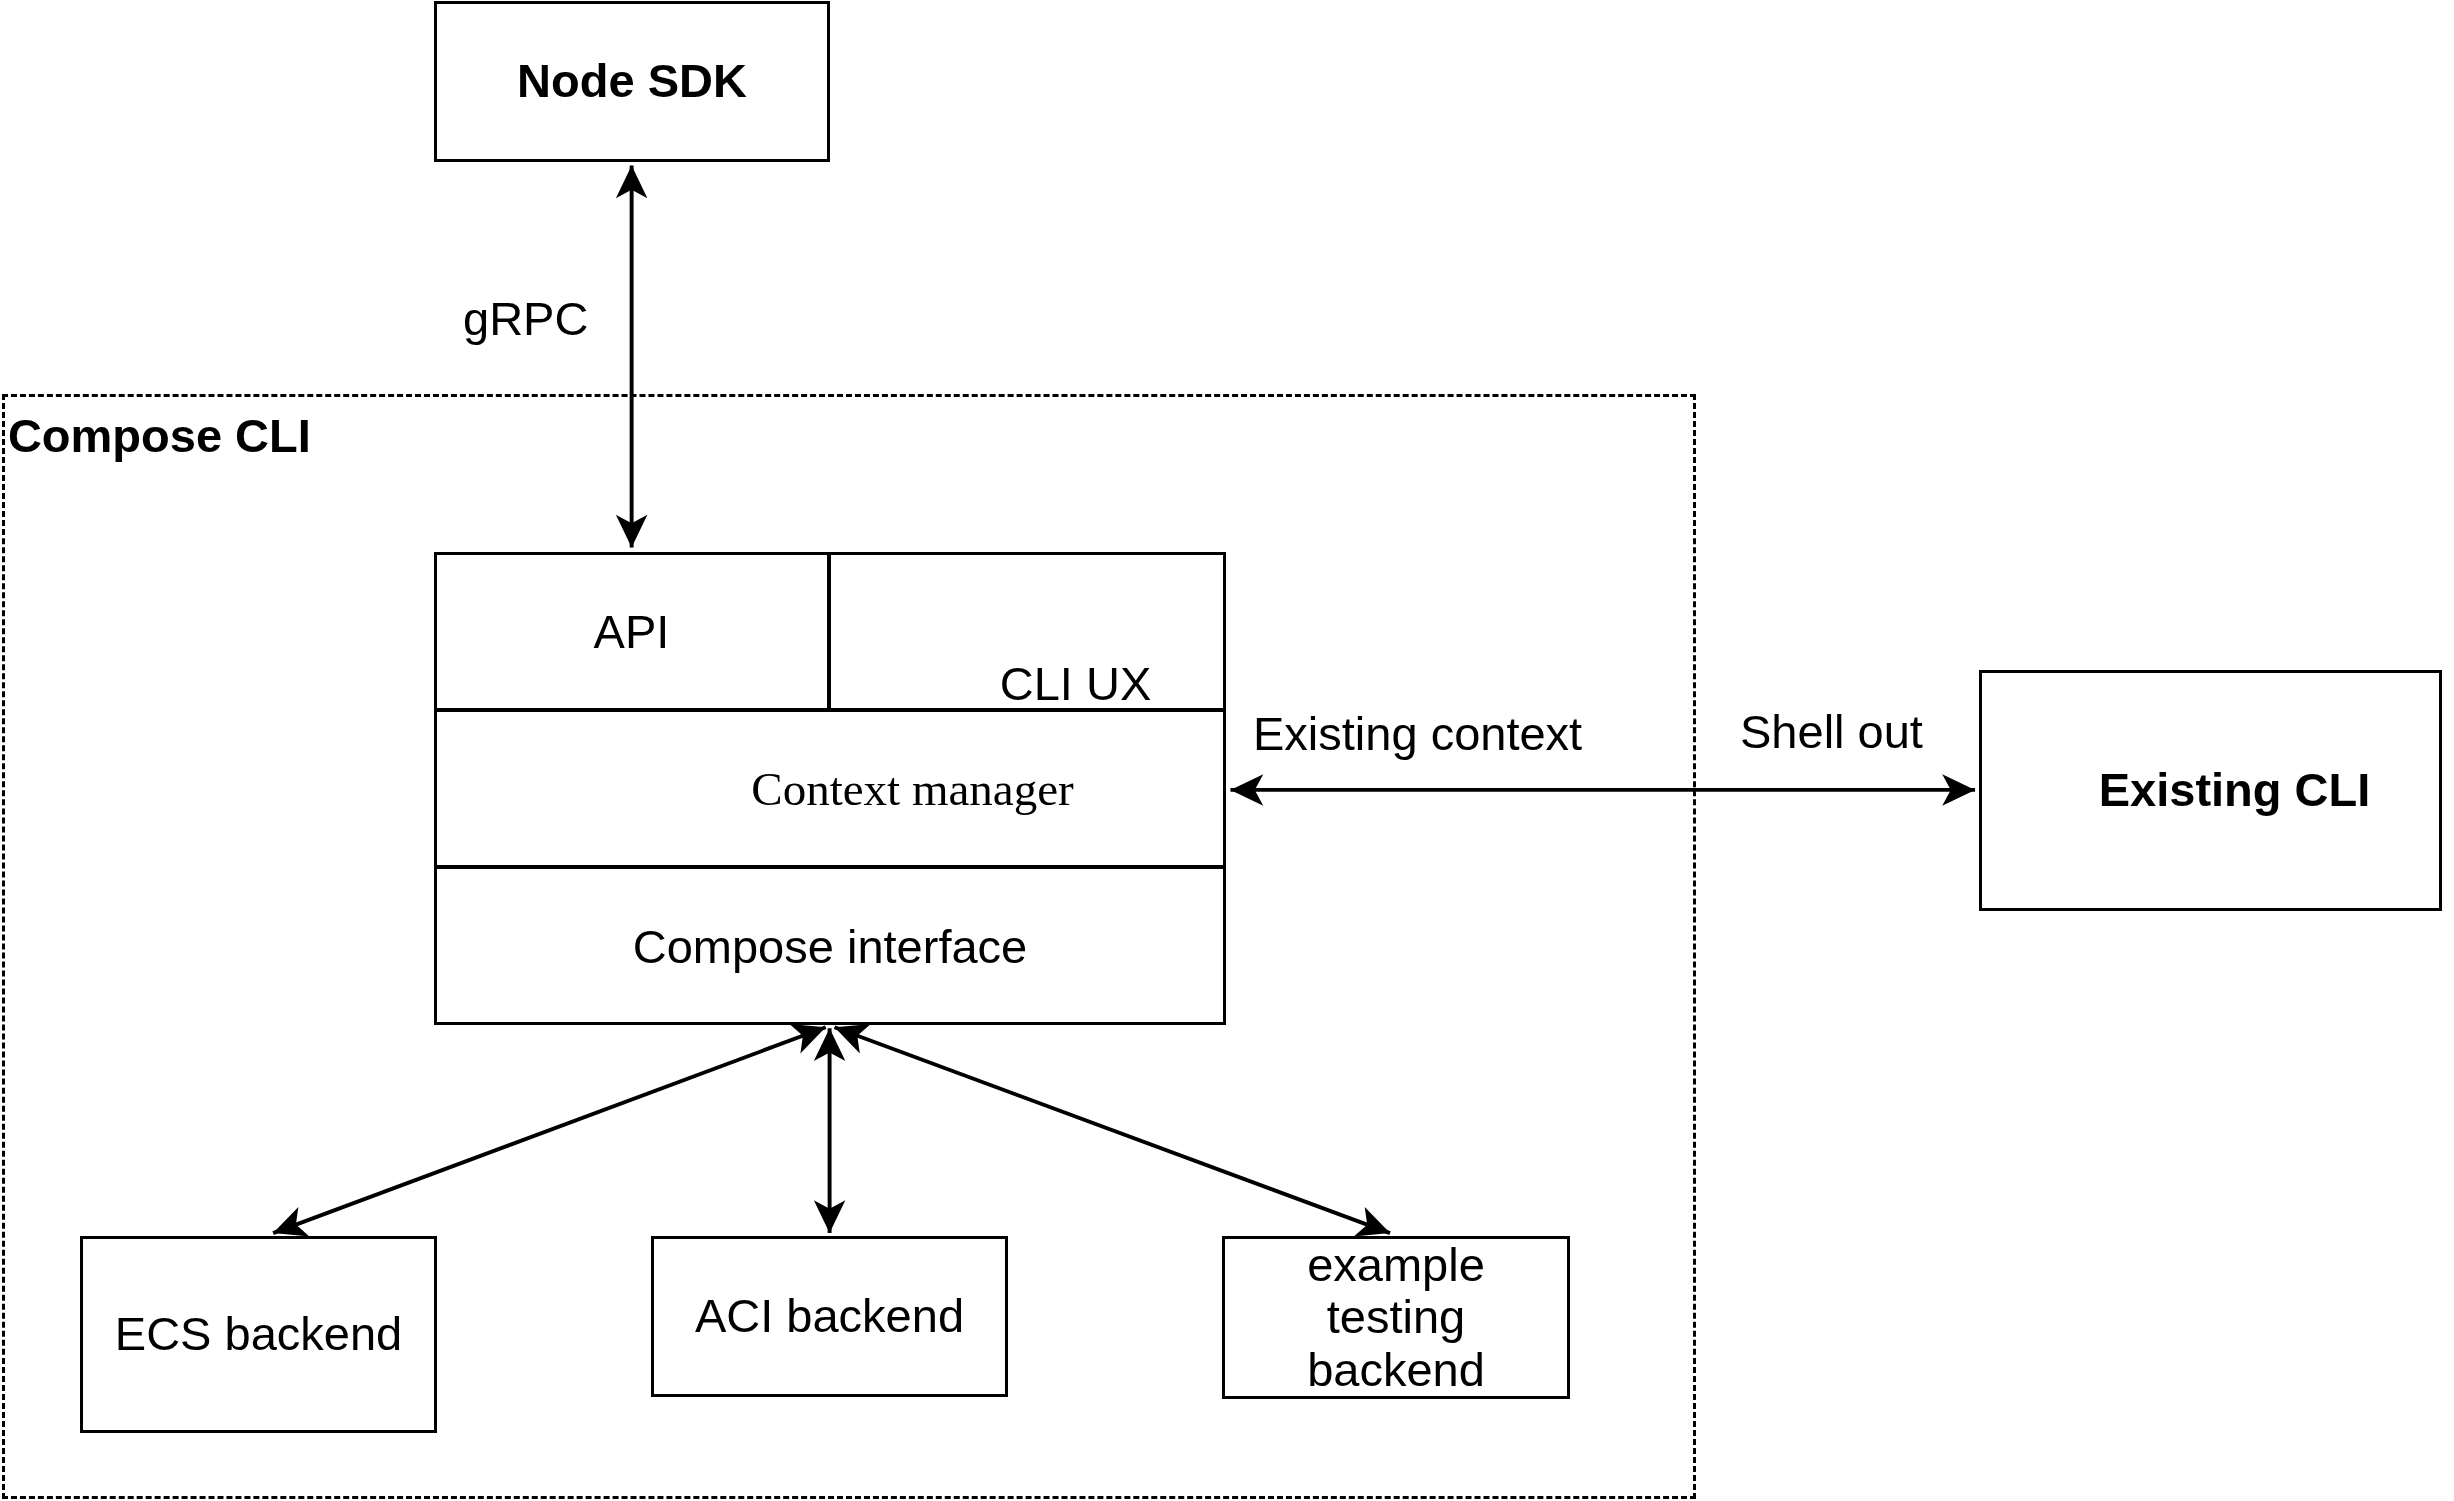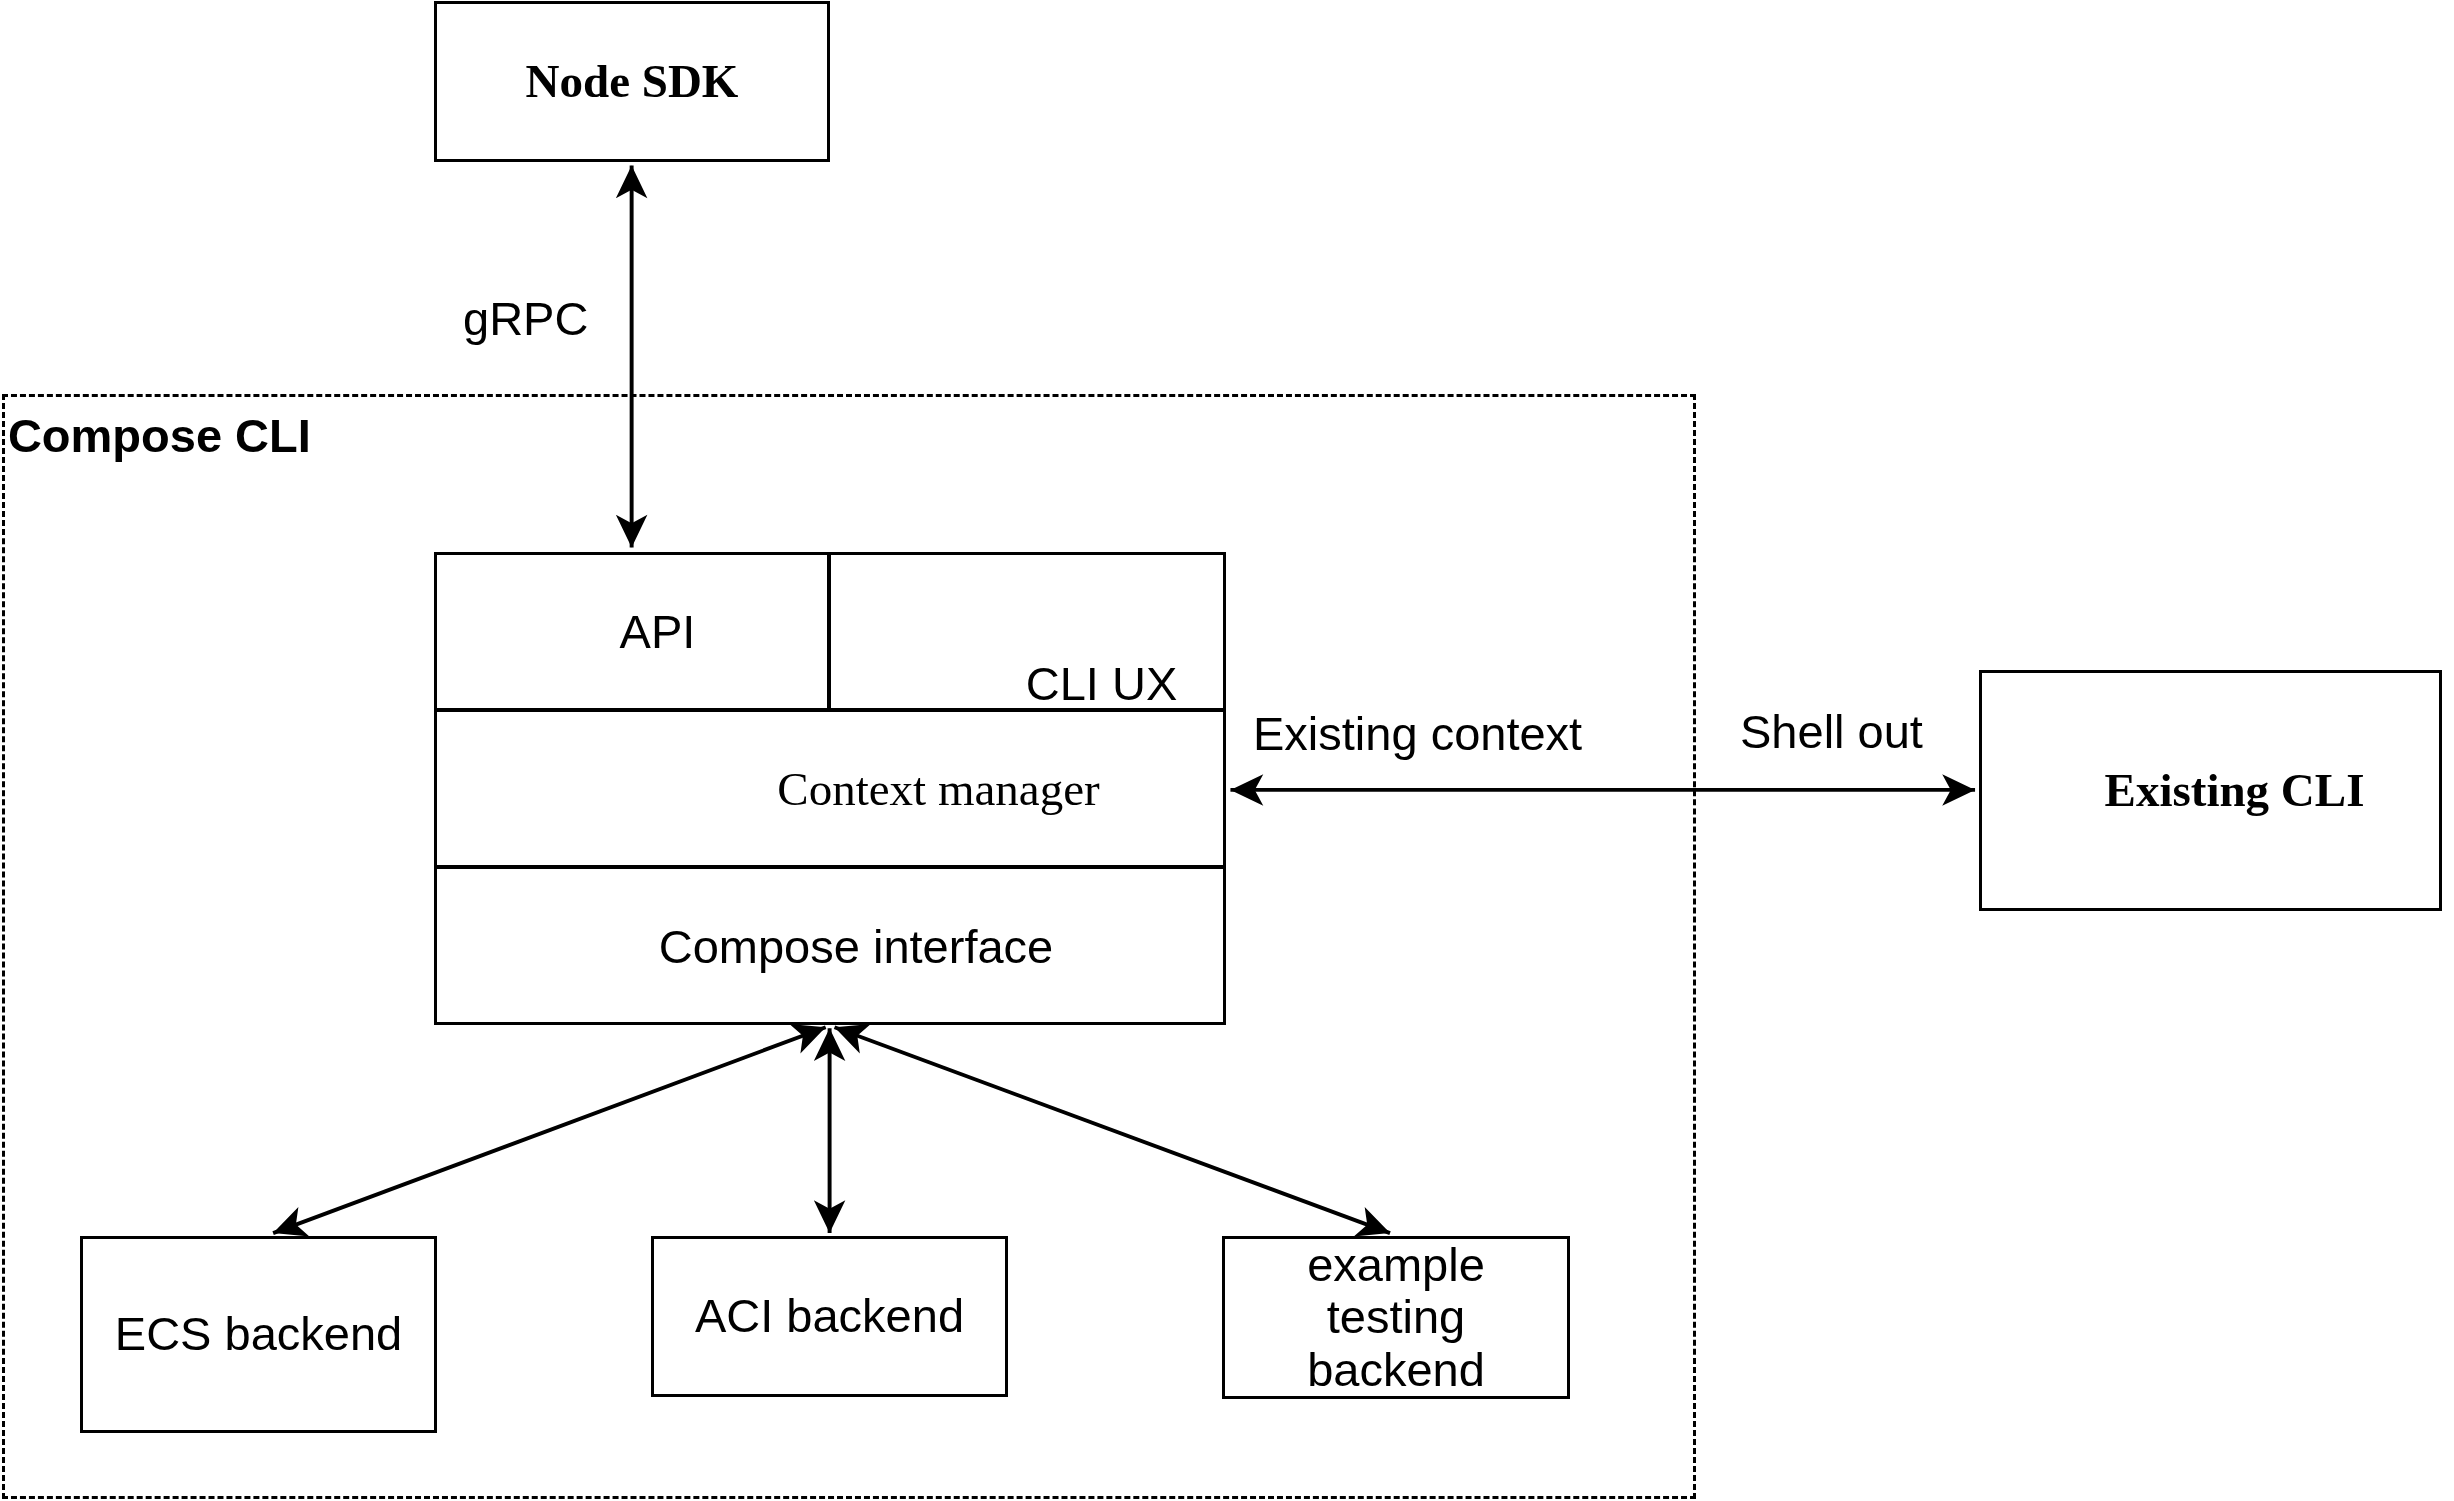--- a/index.html
+++ b/index.html
@@ -17,21 +17,21 @@
     border: 3.9px solid #000000;
     background: #ffffff;
     box-sizing: border-box;
     display: flex;
     align-items: center;
     justify-content: center;
     text-align: center;
     font-size: 47px;
     line-height: 1.12;
   }
-  .bold { font-weight: bold; font-family: Liberation Serif, serif; }
+  .bold { font-weight: bold; }
   .dashed-group {
     position: absolute;
     border: 3.9px dashed #000000;
     box-sizing: border-box;
     background: transparent;
   }
   .group-title {
     position: absolute;
     font-size: 47px;
     font-weight: bold;
@@ -39,21 +39,20 @@
     white-space: nowrap;
   }
   .cell-label {
     position: absolute;
     display: flex;
     align-items: center;
     justify-content: center;
     text-align: center;
     font-size: 47px;
     box-sizing: border-box;
-    margin-left: 26px;
   }
   .divider { position: absolute; background: #000000; }
   .edge-label {
     position: absolute;
     font-size: 47px;
     line-height: 53px;
     white-space: nowrap;
     background: #ffffff;
   }
   #arrow-layer { position: absolute; left: 0; top: 0; width: 2455px; height: 1501px; pointer-events: none; }

